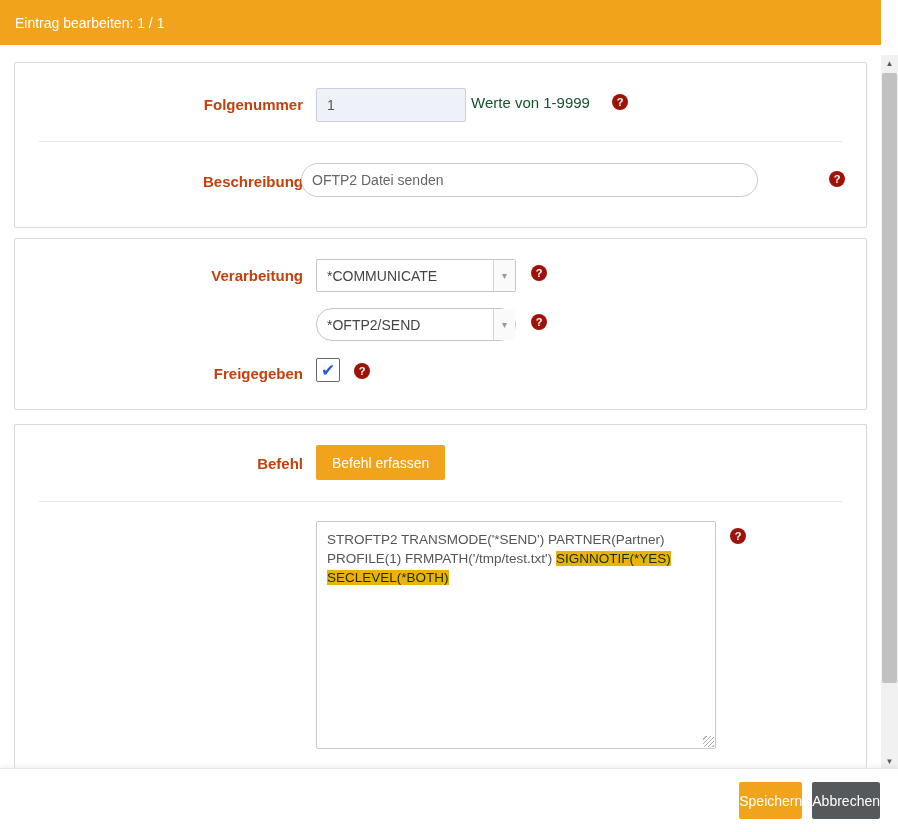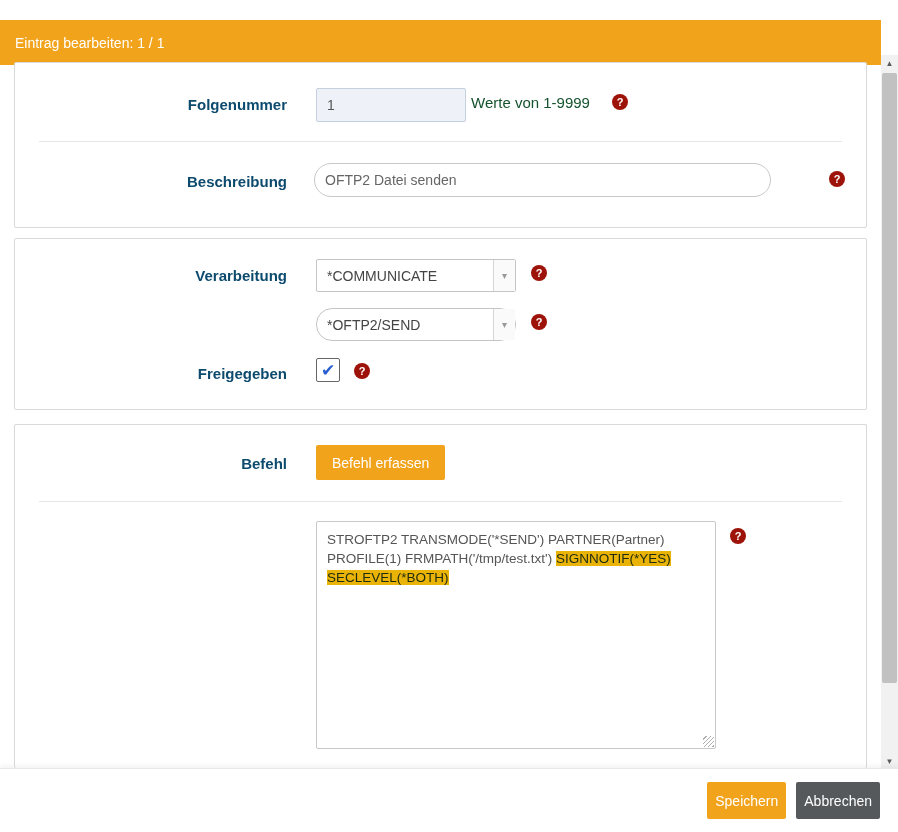--- a/index.html
+++ b/index.html
@@ -13,38 +13,37 @@
   }
 
   
   .modal-header {
     position: absolute; left: 0; top: 0; width: 881px; height: 45px;
     background: #F2A31C;
     color: #ffffff;
     display: flex; align-items: center;
     padding-left: 15px;
     font-size: 14px;
-    margin-top: 20px;
   }
 
   
   .section {
     position: absolute; left: 14px; width: 853px;
     background: #ffffff;
     border: 1px solid #d9d9d9;
     border-radius: 2px;
   }
   .sec-1 { top: 62px;  height: 166px; }
   .sec-2 { top: 238px; height: 172px; }
   .sec-3 { top: 424px; height: 344px; border-bottom: none; }
 
   .field-label {
-    position: absolute; left: 0; width: 272px;
+    position: absolute; left: 16px; width: 272px;
     text-align: right;
-    font-weight: bold; font-size: 15px; color: #0c4a6e;
+    font-weight: bold; font-size: 15px; color: #c2410c;
   }
   .divider {
     position: absolute; left: 24px; right: 24px; height: 1px;
     background: #e6e6e6;
   }
 
   .text-input {
     position: absolute; height: 34px;
     border: 1px solid #c9c9c9; border-radius: 2px;
     font-family: "Liberation Sans", sans-serif;
@@ -143,21 +142,21 @@
 
   
   .modal-footer {
     position: absolute; left: 0; bottom: 0; width: 898px; height: 64px;
     background: #ffffff;
     border-top: 1px solid #e8e8e8;
     box-shadow: 0 -2px 5px rgba(0,0,0,0.06);
     display: flex; align-items: center; justify-content: flex-end;
     gap: 10px; padding-right: 18px;
   }
-  .footer-btn { height: 37px; padding: 0 8px; }
+  .footer-btn { height: 37px; padding: 0 0; }
 
   
   .scrollbar {
     position: absolute; right: 0; top: 55px;
     width: 17px; height: 715px;
     background: #f1f1f1;
   }
   .scroll-arrow {
     position: absolute; left: 0; width: 17px; height: 17px;
     display: flex; align-items: center; justify-content: center;
@@ -182,21 +181,21 @@
 
 <div class="section sec-1">
   <div class="field-label" style="top:33px;">Folgenummer</div>
   <input class="text-input input-disabled" style="left: 301px; top: 25px; width: 150px;" value="1">
   <div class="hint-text" style="left:456px; top:31px;">Werte von 1-9999</div>
   <span class="help-icon" style="left:597px; top:31px;">?</span>
 
   <div class="divider" style="top:78px;"></div>
 
   <div class="field-label" style="top:110px;">Beschreibung</div>
-  <input class="text-input" style="left: 299px; top: 100px; width: 457px; border-radius: 17px;" value="OFTP2 Datei senden">
+  <input class="text-input" style="left: 286px; top: 100px; width: 457px; border-radius: 17px;" value="OFTP2 Datei senden">
   <span class="help-icon" style="left:814px; top:108px;">?</span>
 </div>
 
 <div class="section sec-2">
   <div class="field-label" style="top:28px;">Verarbeitung</div>
   <div class="select-box" style="left:301px; top:20px;">
     <span class="select-value">*COMMUNICATE</span>
     <span class="select-arrow">▾</span>
   </div>
   <span class="help-icon" style="left:516px; top:26px;">?</span>

